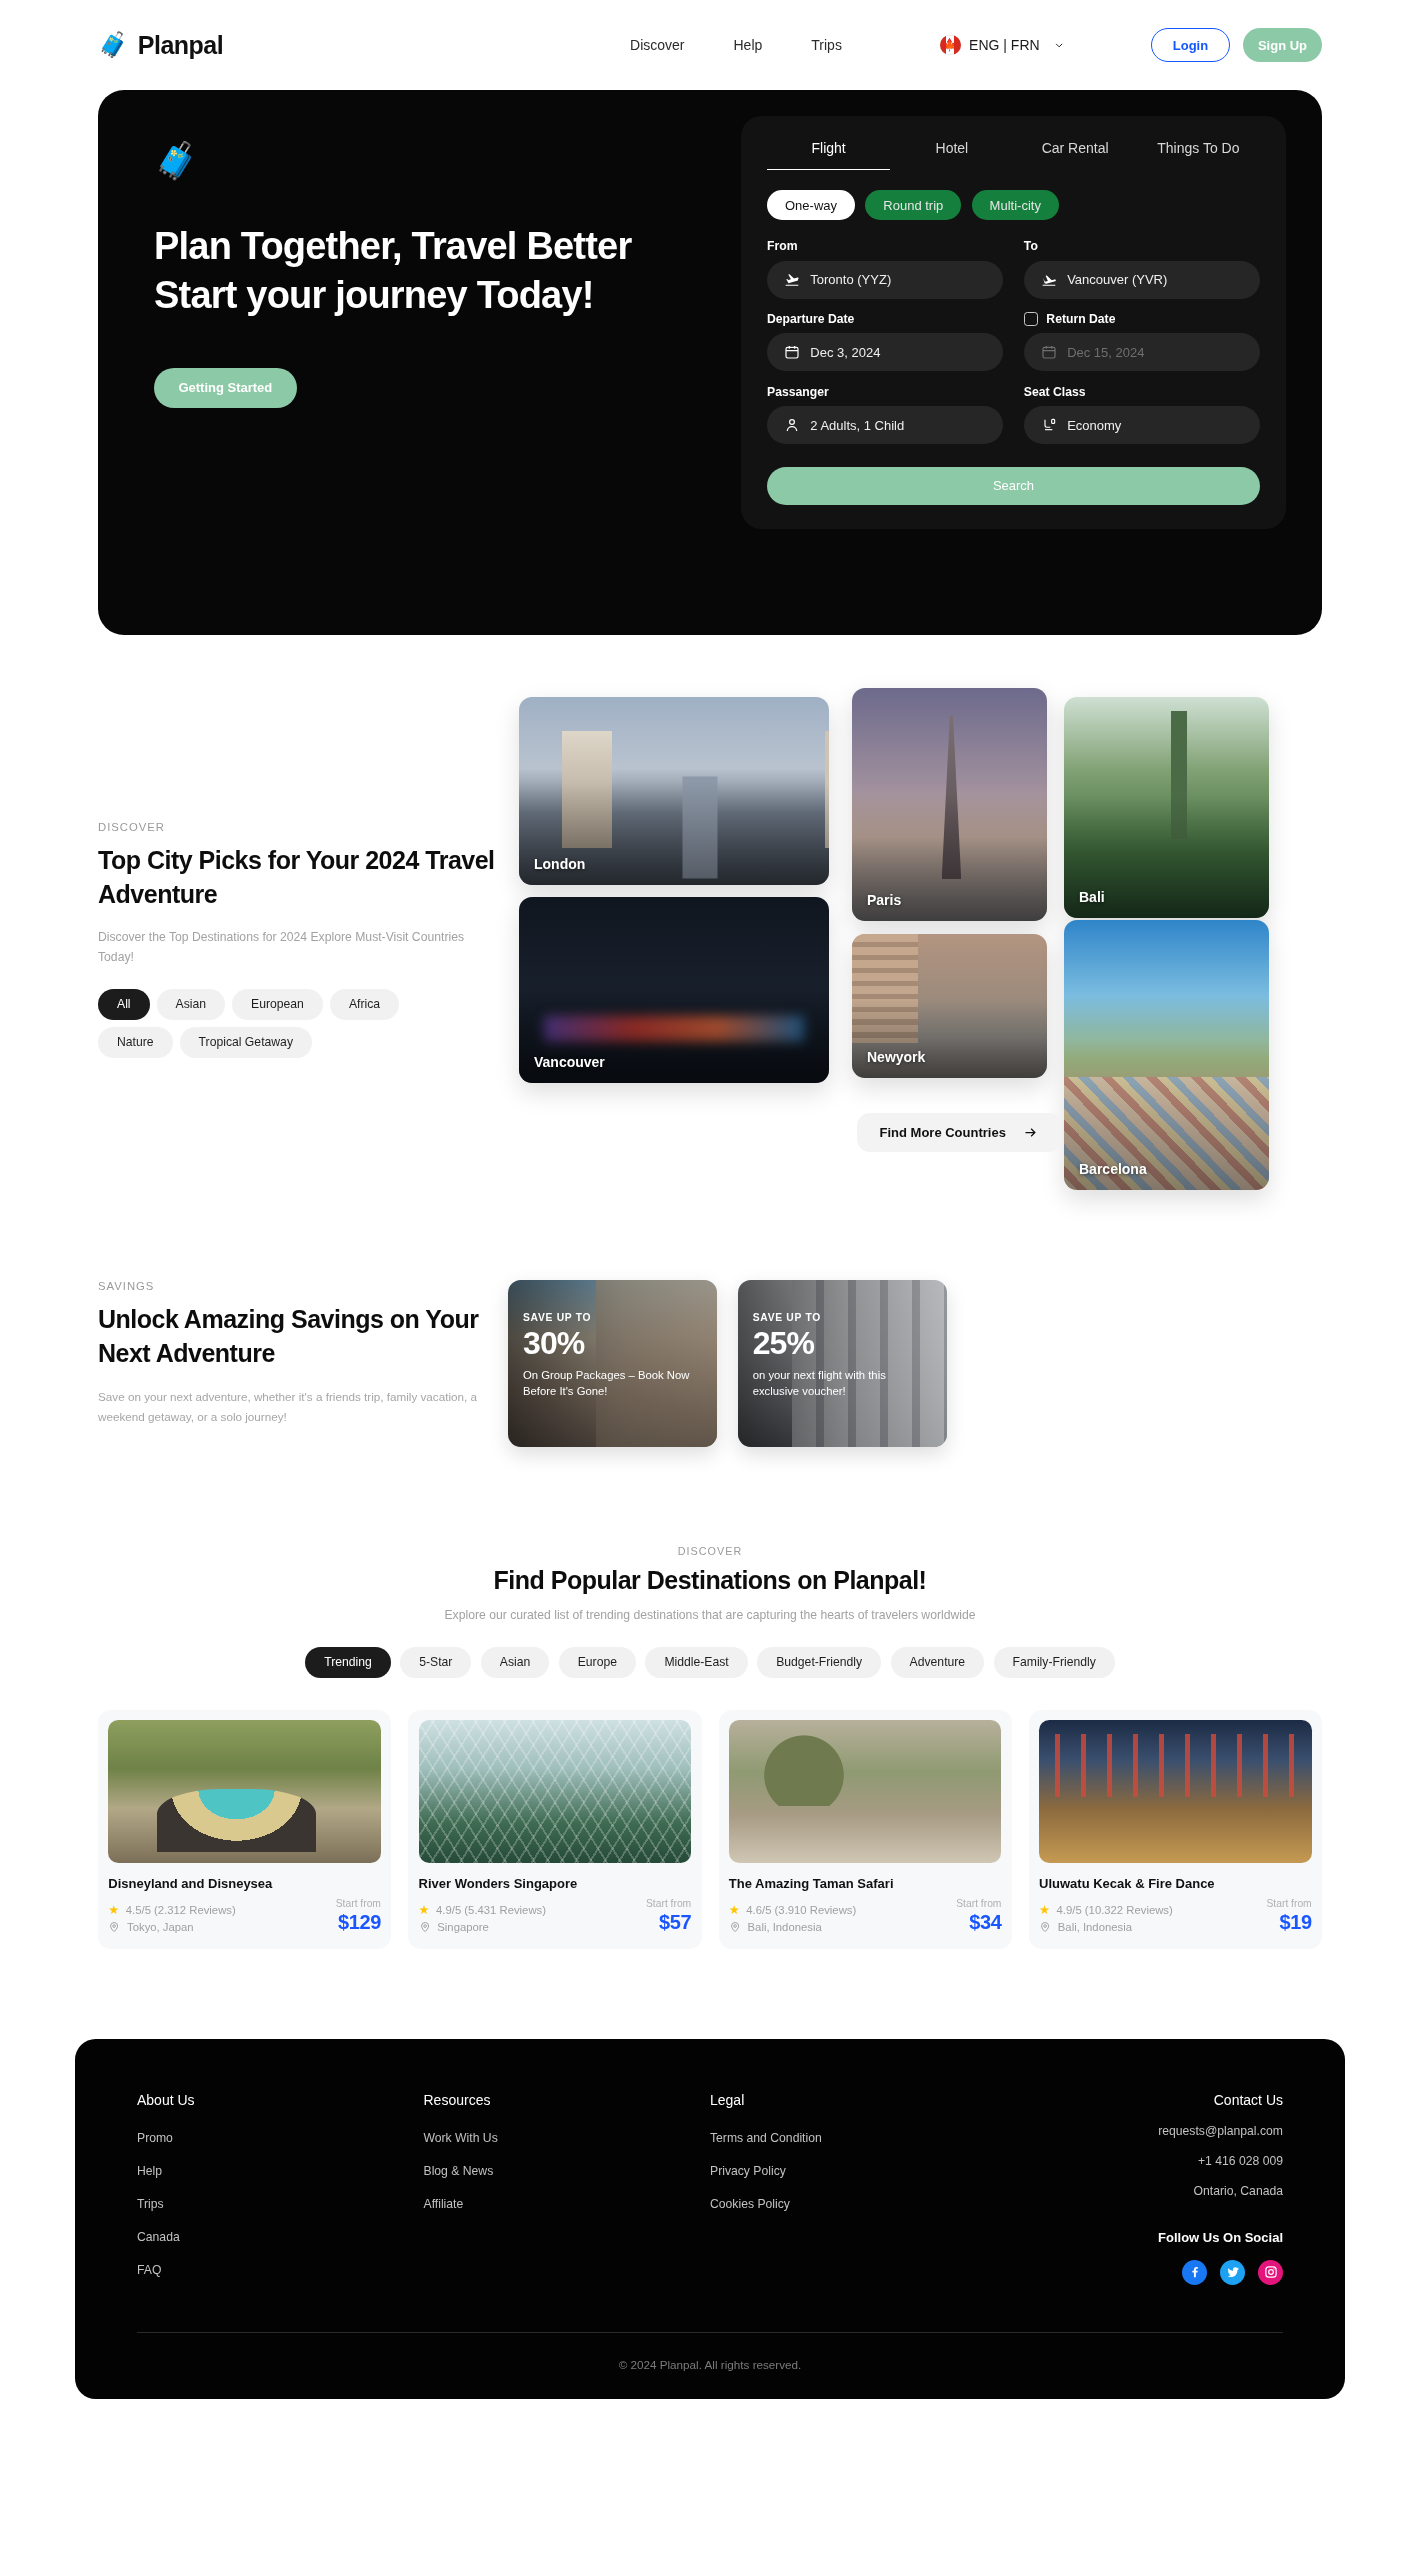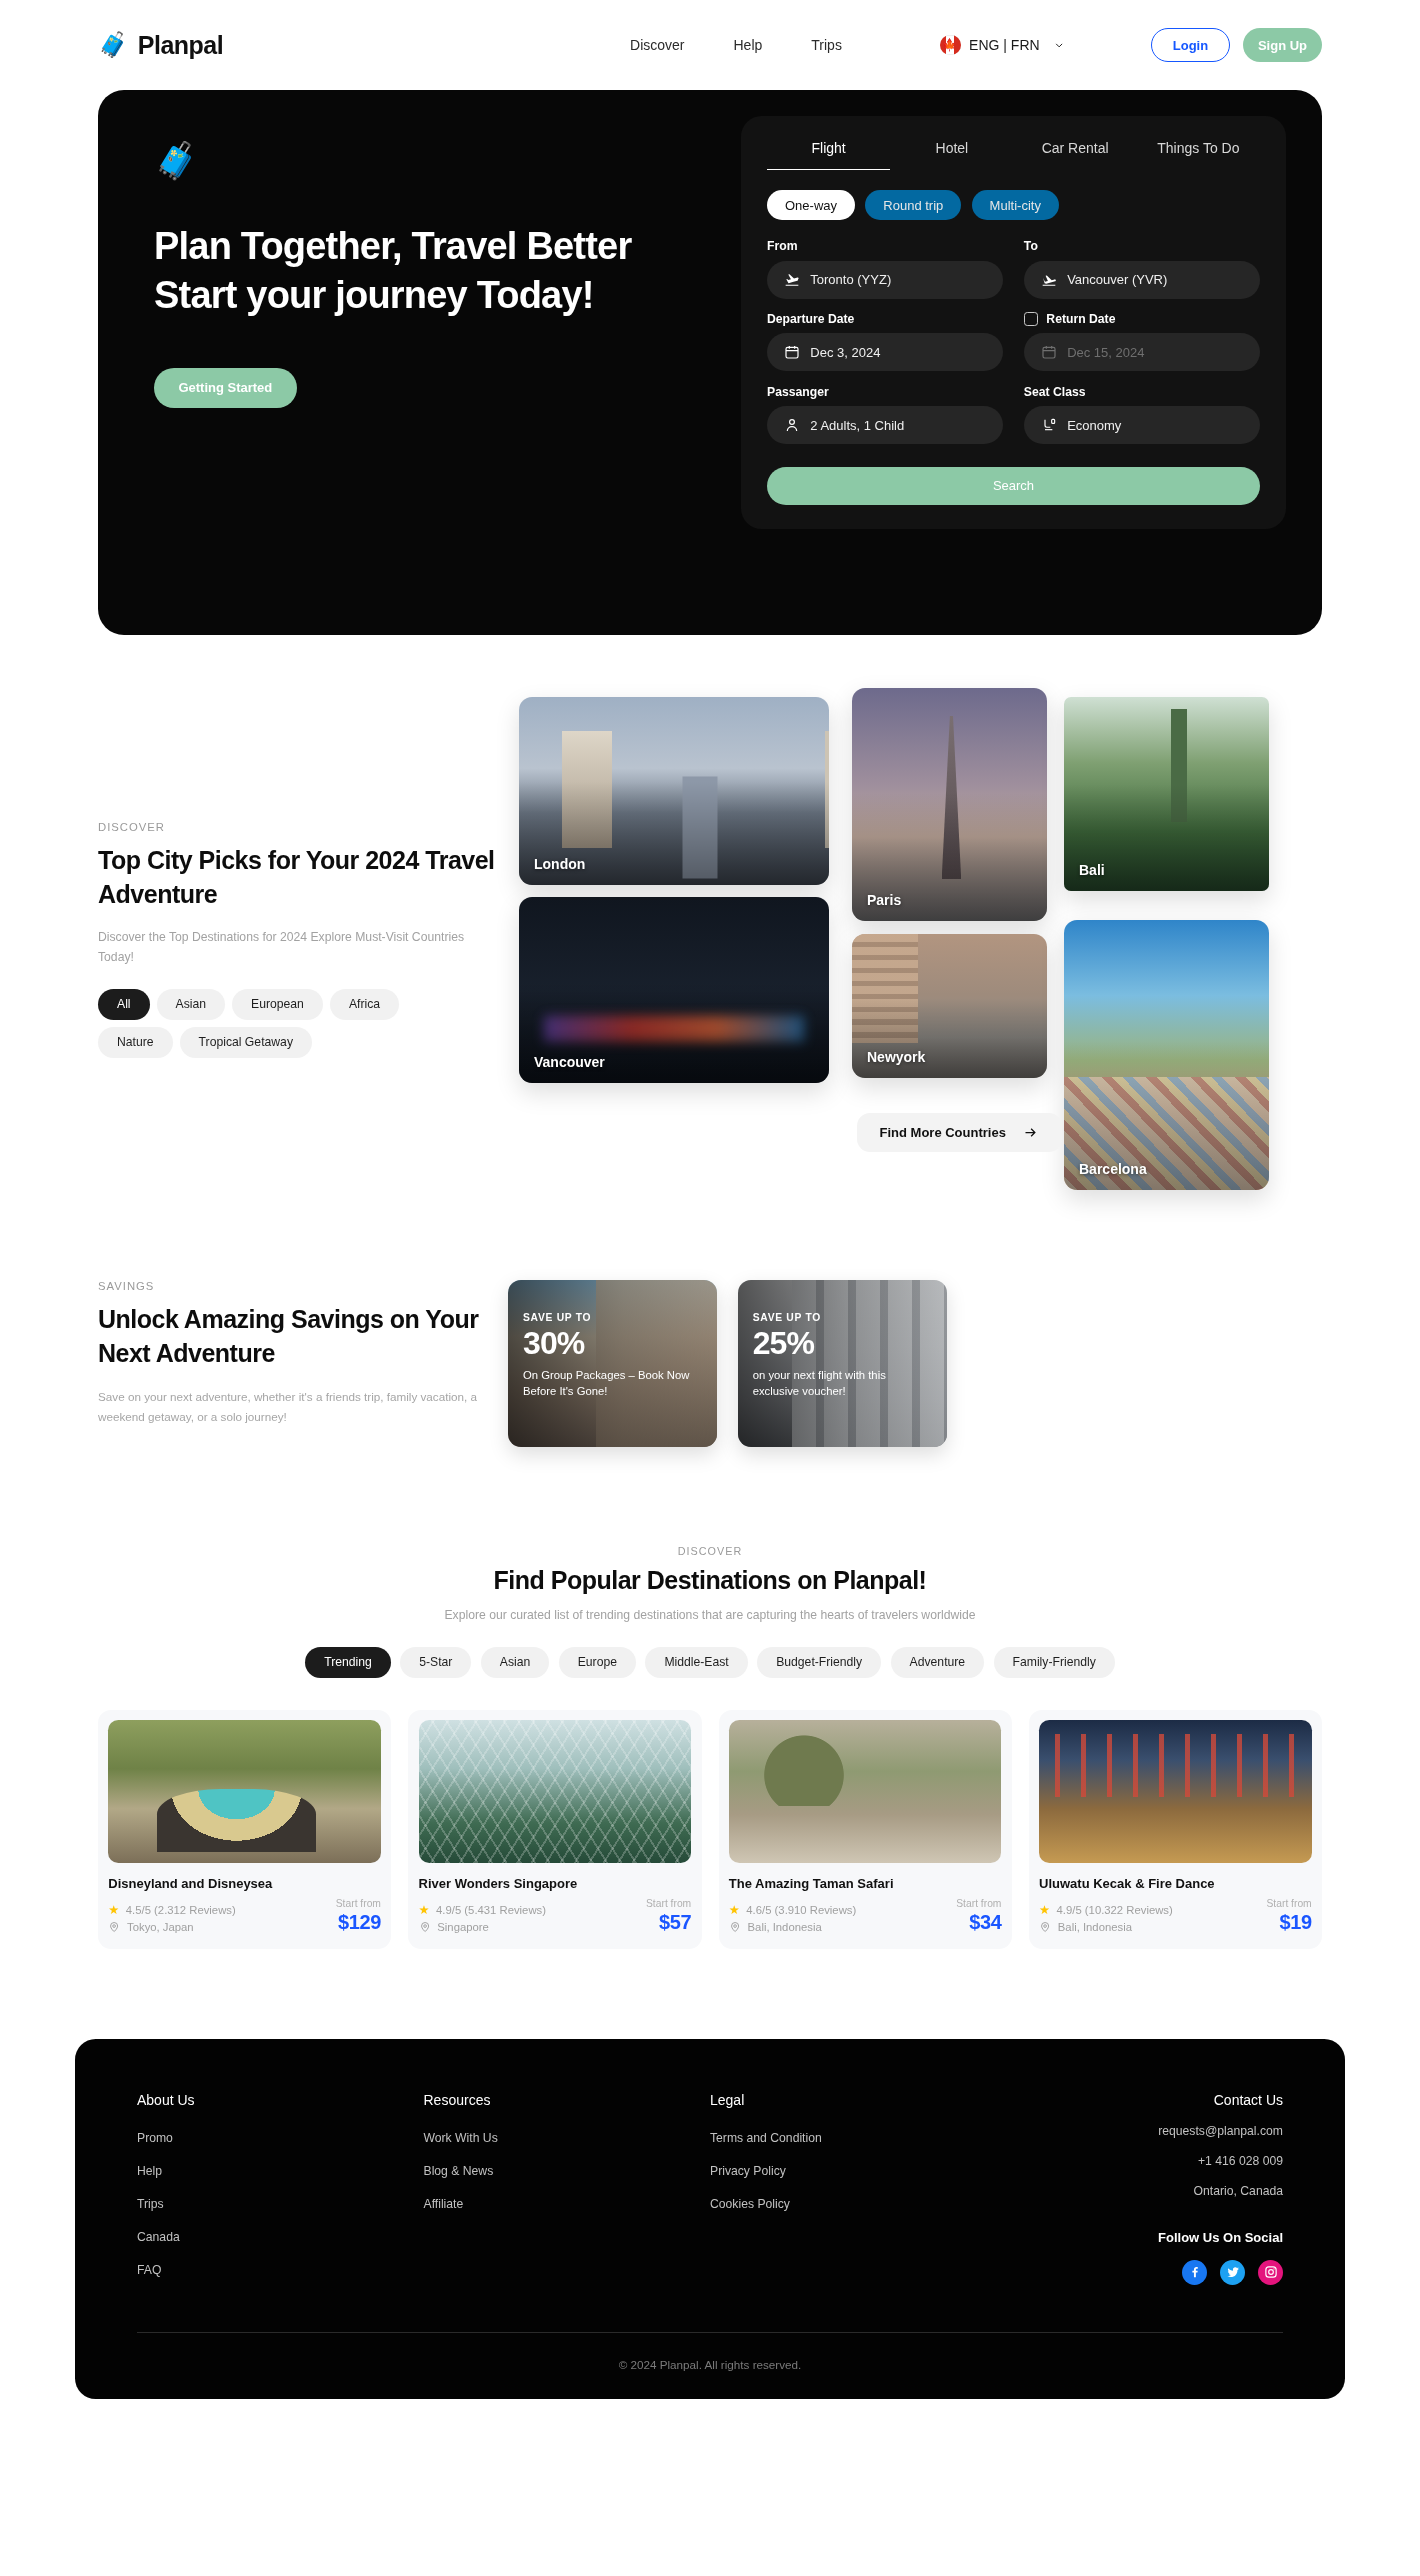--- a/index.html
+++ b/index.html
@@ -99,21 +99,21 @@
     font-size: 14px; color: #d8d8d8;
     padding-bottom: 12.2px;
     cursor: pointer;
     border-bottom: 1.4px solid transparent;
   }
   .panel-tab.active { color: #fff; border-bottom-color: #ffffff; }
 
   .trip-types { display: flex; gap: 10.3px; margin-top: 20.7px; }
   .trip-chip {
     padding: 7.5px 18px; border-radius: 939px;
-    font-size: 13px; background: #0369a1; color: #e6e6e6; cursor: pointer;
+    font-size: 13px; background: #15803d; color: #e6e6e6; cursor: pointer;
     border: none; font-family: inherit;
   }
   .trip-chip.active { background: #ffffff; color: #121212; }
 
   .fgrid { display: grid; grid-template-columns: 1fr 1fr; gap: 9.4px 20.7px; margin-top: 19px; }
   .flabel { font-size: 12.2px; font-weight: 700; color: #fff; margin-bottom: 7.5px; display: block; }
   .flabel-row { display: flex; align-items: center; gap: 8.5px; margin-bottom: 7.5px; }
   .fcheck {
     width: 14px; height: 14px; border: 1.5px solid #c8c8c8; border-radius: 3.3px; flex: none;
   }
@@ -157,21 +157,21 @@
   }
   .ccard .clabel {
     position: absolute; left: 15px; bottom: 13px;
     color: #fff; font-size: 14px; font-weight: 700;
     text-shadow: 0 0.9px 3.8px rgba(0,0,0,.55);
   }
   .c-london   { left: 0;   top: 9.4px;  width: 310px; height: 188px; }
   .c-vancouver{ left: 0;   top: 209px; width: 310px; height: 186px; }
   .c-paris    { left: 333px;top: 0;    width: 195px; height: 233px; }
   .c-newyork  { left: 333px;top: 246px;width: 195px; height: 144px; }
-  .c-bali     { left: 545px;top: 9.4px; width: 205px; height: 194px; border-radius: 7px; }
+  .c-bali     { left: 545px;top: 9.4px; width: 205px; height: 221px; }
   .c-barcelona{ left: 545px;top: 232px;width: 205px; height: 270px; }
 
   .btn-more {
     position: absolute; left: 338px; top: 425px;
     display: inline-flex; align-items: center; gap: 15px;
     padding: 12.2px 22.5px; border-radius: 13px;
     background: #f3f3f3; border: none; cursor: pointer;
     font-size: 13px; font-weight: 700; color: #111; font-family: inherit;
     z-index: 3;
   }

